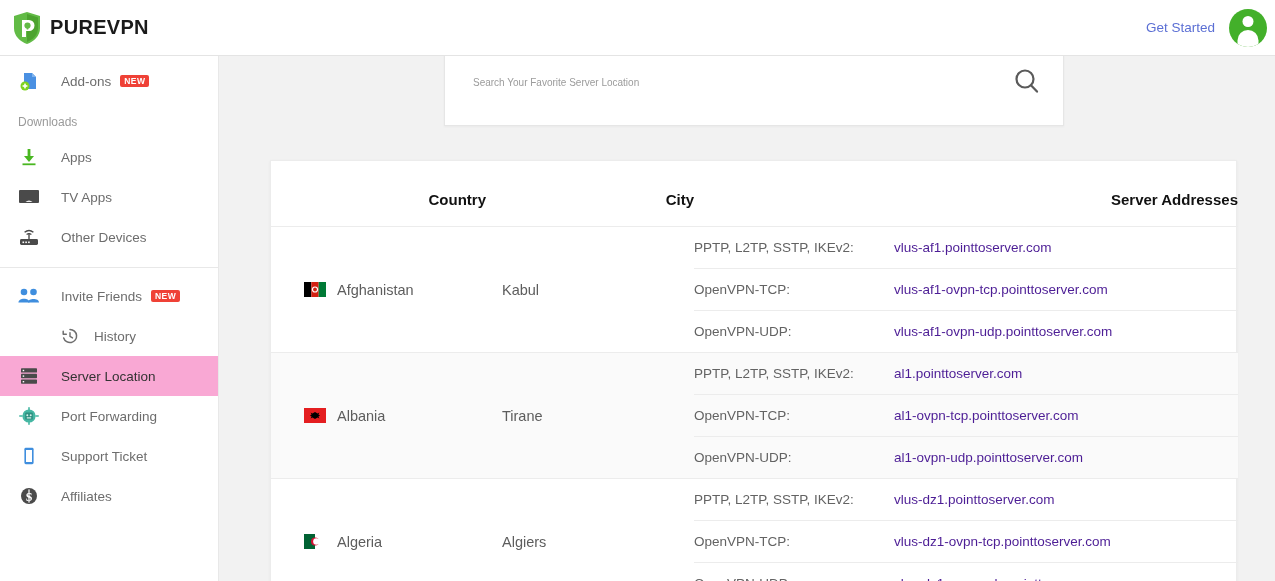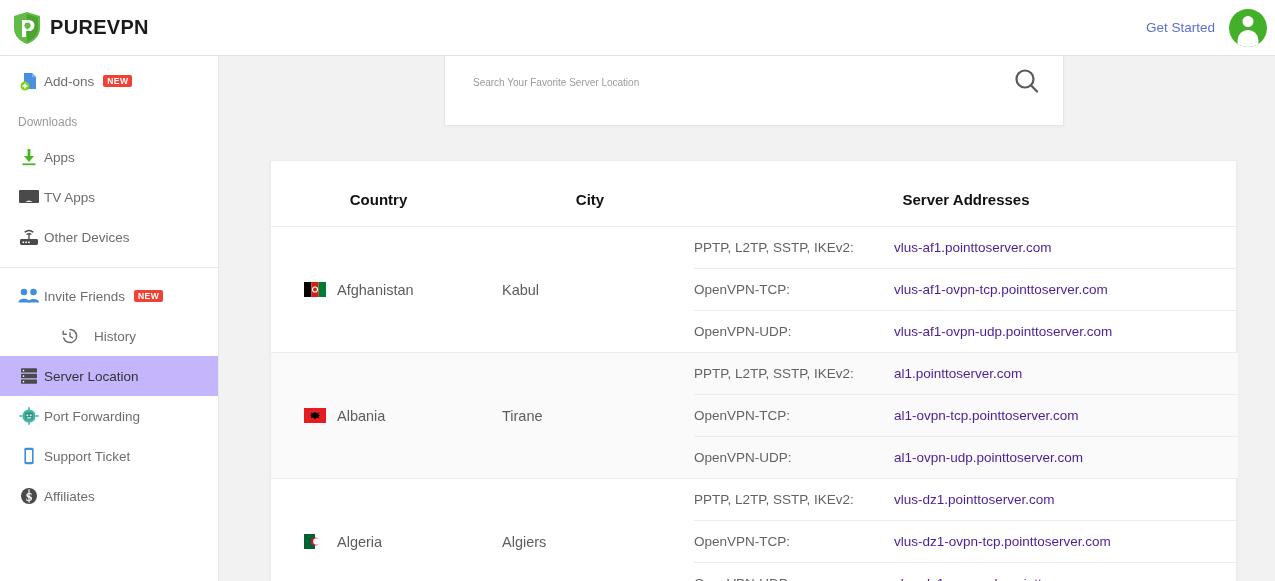--- a/index.html
+++ b/index.html
@@ -58,27 +58,27 @@
     border-right: 1px solid #e8e8e8;
     overflow: hidden;
     z-index: 20;
   }
   .sb-scroll { position: relative; margin-top: -22px; }
   .sb-item {
     display: flex; align-items: center;
     height: 40px; padding-left: 14px; cursor: pointer;
     position: relative;
   }
-  .sb-item.active { background: #c4b5fd; }
+  .sb-item.active { background: #f9a8d4; }
   .sb-icon {
     width: 30px; min-width: 30px; height: 24px;
     display: flex; align-items: center; justify-content: center;
   }
   .sb-label {
-    font-size: 13.5px; color: #6d6d6d; 
+    font-size: 13.5px; color: #6d6d6d; margin-left: 17px;
     white-space: nowrap;
   }
   .sb-item.active .sb-label { color: #333; }
   .sb-badge {
     font-size: 8.5px; font-weight: bold; color: #fff;
     background: #ef4136; border-radius: 2px;
     padding: 2px 4px 1px 4px; margin-left: 9px;
     letter-spacing: .4px; line-height: 1;
   }
   .sb-section {
@@ -128,21 +128,21 @@
     background: #fff;
     border: 1px solid #ececec;
     box-shadow: 0 1px 3px rgba(0,0,0,.05);
   }
   table.srv { width: 100%; border-collapse: collapse; table-layout: fixed; }
   table.srv col.c-country { width: 215px; }
   table.srv col.c-city    { width: 208px; }
   table.srv col.c-proto   { width: 544px; }
 
   table.srv thead th {
-    text-align: center;
+    text-align: right;
     font-size: 15px; font-weight: bold; color: #111;
     padding: 30px 0 18px 0;
     border-bottom: 1px solid #ececec;
   }
   th.h-country { padding-left: 33px; }
   th.h-city    { padding-left: 16px; }
   th.h-addr    { padding-left: 19px; }
 
   tbody tr.cgroup > td { vertical-align: middle; border-bottom: 1px solid #ececec; }
   tbody tr.cgroup.alt > td { background: #fafafa; }

